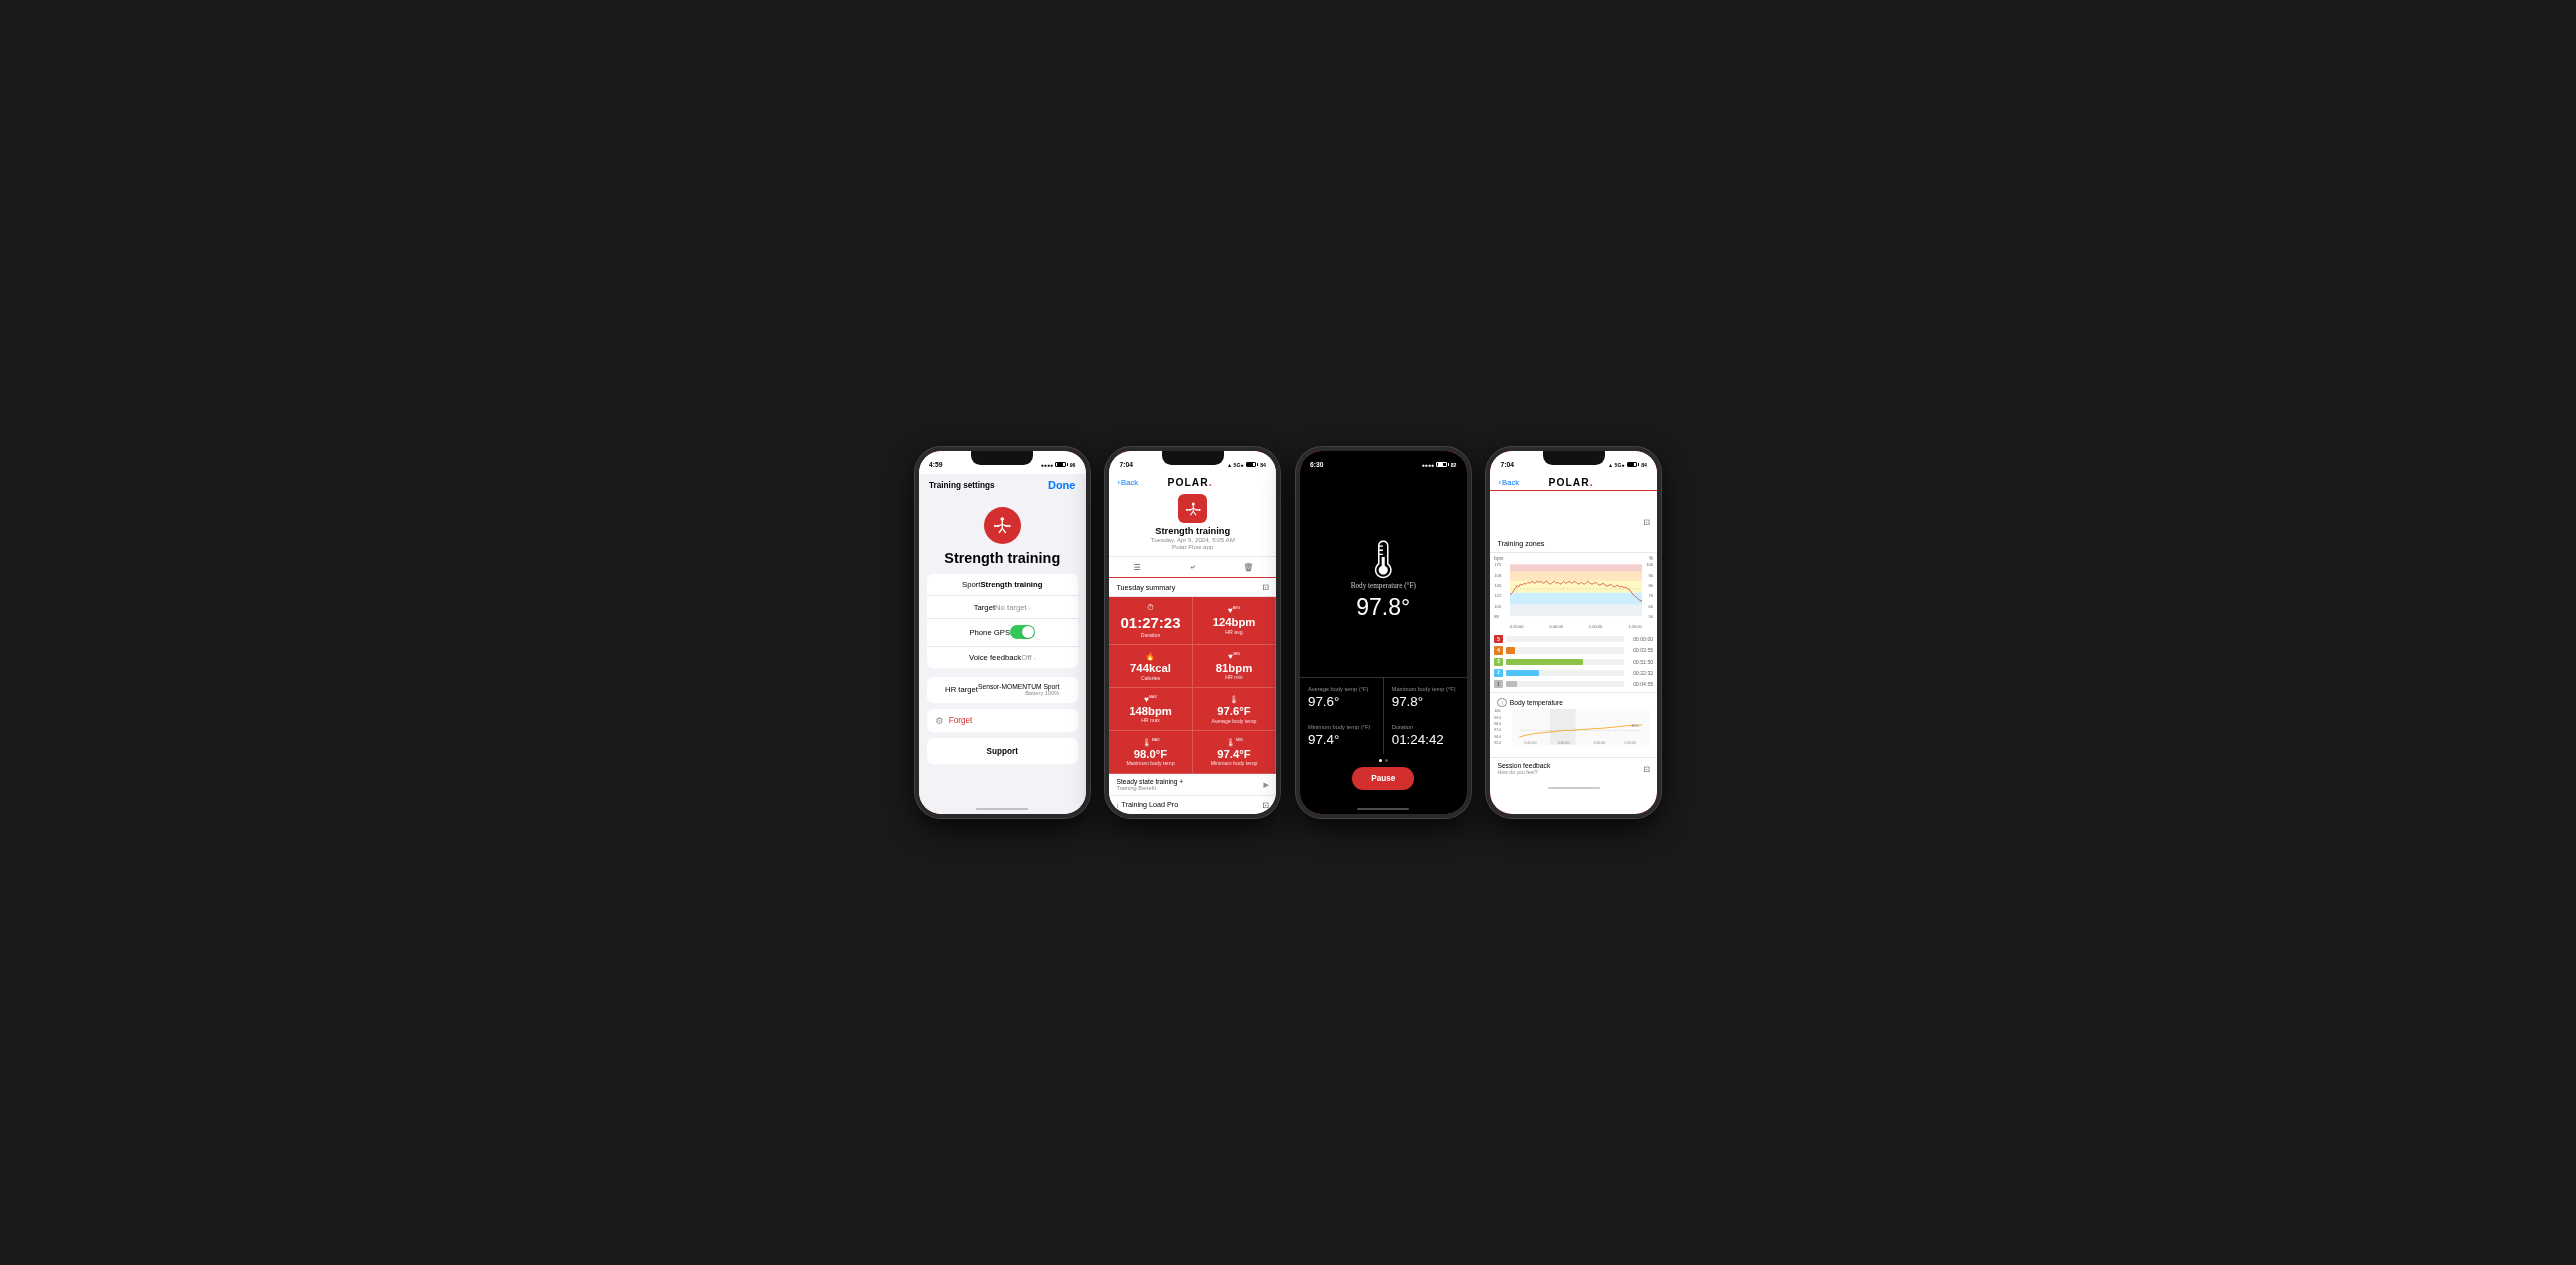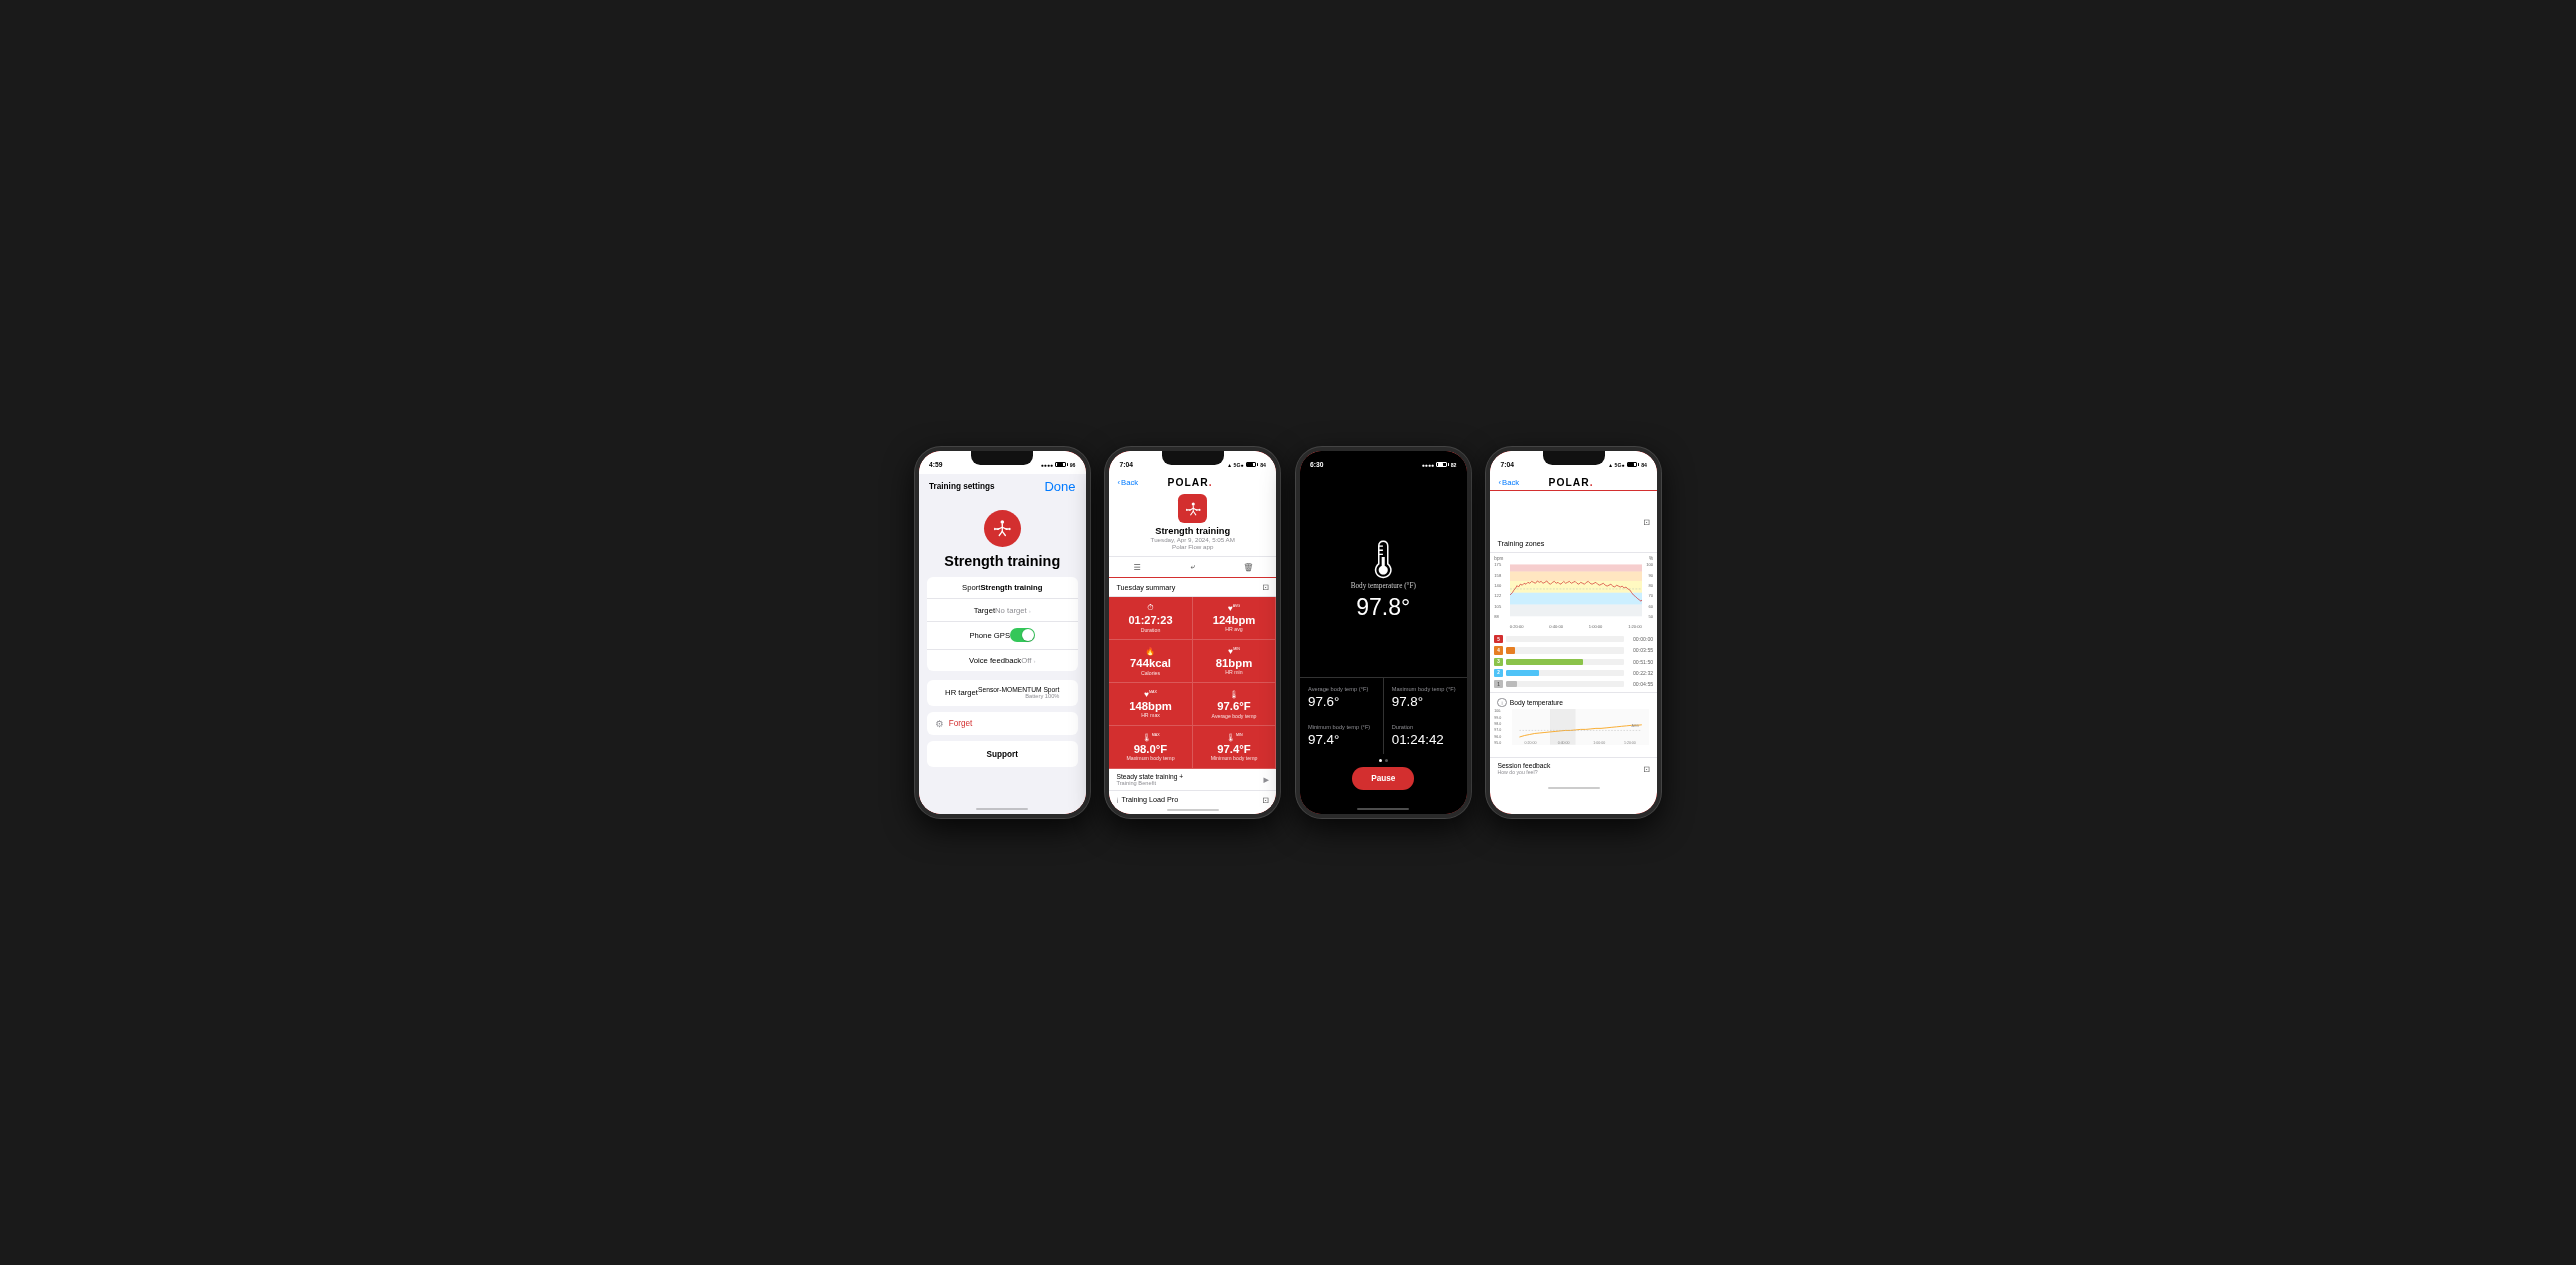--- a/index.html
+++ b/index.html
@@ -257,21 +257,21 @@
       display: flex;
       flex-direction: column;
       align-items: center;
       justify-content: center;
       padding: 6.2px 4.1px;
       border-right: 0.5px solid rgba(255,255,255,0.2);
       border-bottom: 0.5px solid rgba(255,255,255,0.2);
     }
     .metric-icon { font-size: 8.2px; color: #fff; margin-bottom: 1px; }
     .metric-value { font-size: 11.3px; font-weight: 800; color: #fff; }
-    .metric-value.med { font-size: 11px; }
+    .metric-value.med { font-size: 15px; }
     .metric-label { font-size: 5.2px; color: rgba(255,255,255,0.85); margin-top: 0.5px; }
     .benefit-row {
       display: flex;
       justify-content: space-between;
       align-items: center;
       padding: 4.1px 7.2px;
       border-bottom: 0.3px solid #e5e5ea;
       background: #fff;
     }
     .benefit-text { font-size: 6.7px; color: #000; }
@@ -527,21 +527,21 @@
               <div class="battery-fill" style="width:90%"></div>
             </div>
             <div class="battery-tip"></div>
           </div>
           <span>96</span>
         </div>
       </div>
 
       <div class="phone1 nav-bar">
         <span style="font-size:8.2px;font-weight:600;color:#000;">Training settings</span>
-        <span style="color:#007aff;font-size:13px;font-weight:400;">Done</span>
+        <span style="color:#007aff;font-size:11px;font-weight:700;">Done</span>
       </div>
 
       <div class="phone1 hero-section">
         <div class="phone1 sport-icon-circle">
           <svg viewBox="0 0 40 40" fill="none" xmlns="http://www.w3.org/2000/svg">
             <circle cx="20" cy="8" r="3.5" fill="white"></circle>
             <line x1="20" y1="12" x2="20" y2="26" stroke="white" stroke-width="2.5" stroke-linecap="round"></line>
             <line x1="20" y1="18" x2="11" y2="22" stroke="white" stroke-width="2.5" stroke-linecap="round"></line>
             <line x1="20" y1="18" x2="29" y2="22" stroke="white" stroke-width="2.5" stroke-linecap="round"></line>
             <line x1="20" y1="26" x2="14" y2="34" stroke="white" stroke-width="2.5" stroke-linecap="round"></line>

